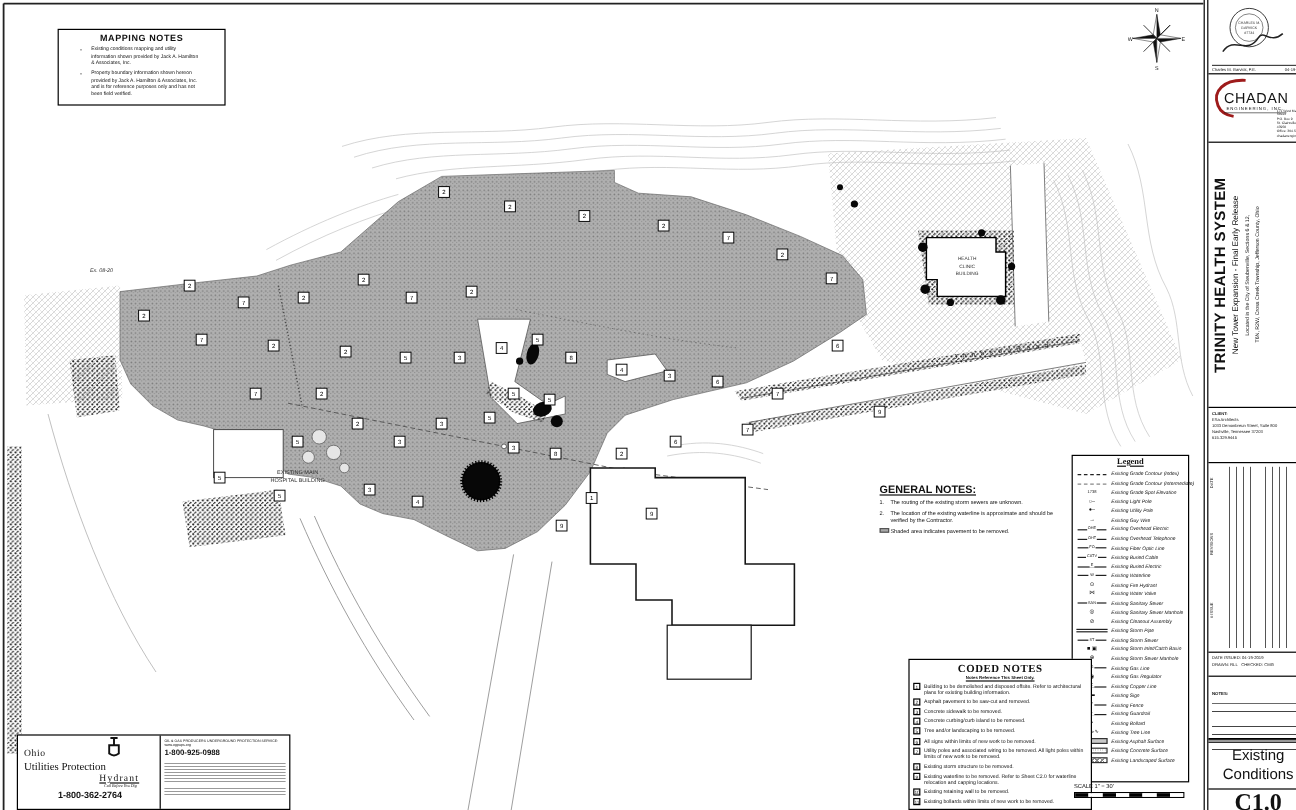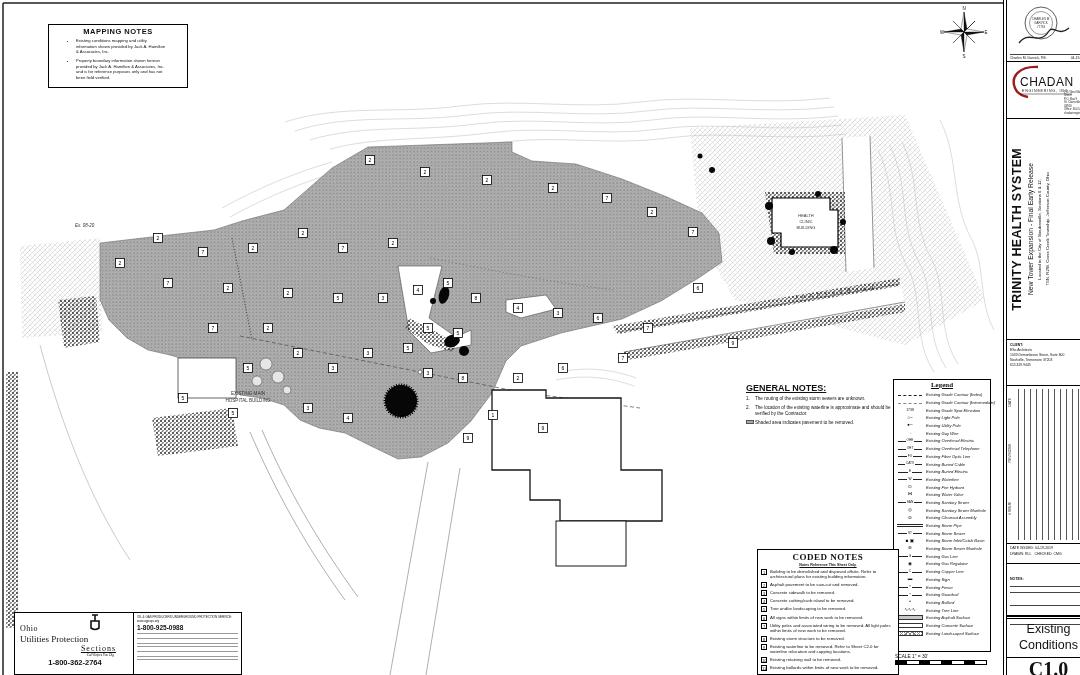--- a/index.html
+++ b/index.html
@@ -8,21 +8,21 @@
          font-family:"Liberation Sans",sans-serif;color:#111;}
   svg text{font-family:"Liberation Sans",sans-serif;}
 
   
   .panel{position:absolute;background:#fff;border:1.5px solid #000;}
   #mapping-notes{left:48px;top:24px;width:140px;height:64px;padding:2px 20px;}
   #mapping-notes h3{margin:0 0 2px 0;text-align:center;font-size:7.5px;letter-spacing:.5px;}
   #mapping-notes ul{margin:0;padding-left:7px;}
   #mapping-notes li{font-size:4.2px;line-height:1.35;margin-bottom:3px;}
 
-  #general-notes{position:absolute;left:733px;top:383px;width:152px;margin-left:13px;}
+  #general-notes{position:absolute;left:733px;top:403px;width:152px;}
   #general-notes h3{margin:0 0 3px 0;font-size:9px;text-decoration:underline;}
   .gn-row{display:flex;font-size:4.6px;line-height:1.3;margin-bottom:3px;}
   .gn-num{width:9px;flex:0 0 9px;}
   .gn-swatch{width:8px;height:4px;background:#a9a9a9;border:.5px solid #555;flex:0 0 8px;margin-right:1px;margin-top:.5px;}
 
   #legend-box{left:893px;top:379px;width:98px;height:273px;border-width:1.2px;padding:1px 3px;}
   #legend-box h3{margin:0 0 2px 0;text-align:center;font-size:7px;text-decoration:underline;font-family:"Liberation Serif",serif;}
   .lg-row{display:flex;align-items:center;height:7.7px;}
   .lg-sym{position:relative;width:26px;flex:0 0 26px;height:6px;display:flex;align-items:center;justify-content:center;font-size:4.5px;}
   .lg-sym.line::before,.lg-sym.dash::before,.lg-sym.dash2::before{content:"";position:absolute;left:1px;right:1px;top:50%;border-top:.8px solid #222;}
@@ -31,21 +31,21 @@
   .lg-sym .lg-g{position:relative;background:#fff;padding:0 1px;font-size:3.2px;line-height:1;}
   .lg-sym.glyph{font-size:4.6px;line-height:1;}
   .lg-sym.spot{font-size:3.4px;}
   .lg-sym.dbl{border-top:1px solid #222;border-bottom:1px solid #222;height:3px;width:24px;}
   .lg-sym.swatch-a,.lg-sym.swatch-c,.lg-sym.swatch-l{height:5px;border:.6px solid #333;}
   .lg-sym.swatch-a{background:#c9c9c9;}
   .lg-sym.swatch-c{background-color:#fff;background-image:radial-gradient(#777 18%,transparent 20%);background-size:2px 2px;}
   .lg-sym.swatch-l{background-image:repeating-linear-gradient(45deg,#888 0 .8px,transparent .8px 3px),repeating-linear-gradient(-45deg,#888 0 .8px,transparent .8px 3px);}
   .lg-t{font-size:4.1px;margin-left:3px;white-space:nowrap;font-style:italic;}
 
-  #coded-notes{left:757px;top:549px;width:142px;height:126px;border-width:1.2px;padding:2px 3px;overflow:hidden;}
+  #coded-notes{left:757px;top:549px;width:153px;height:126px;border-width:1.2px;padding:2px 3px;overflow:hidden;}
   #coded-notes h3{margin:0;text-align:center;font-size:9px;letter-spacing:.5px;font-family:"Liberation Serif",serif;}
   #coded-notes .cn-sub{display:block;text-align:center;font-size:3.6px;font-weight:bold;text-decoration:underline;margin:1px 0 2px 0;}
   .cn-row{display:flex;margin-bottom:2.2px;}
   .cn-box{flex:0 0 6px;width:6px;height:6px;border:.7px solid #000;font-size:4px;line-height:6px;text-align:center;margin-right:3px;}
   .cn-text{font-size:4.3px;line-height:1.25;}
 
   
   #scalebar{position:absolute;left:895px;top:654px;width:96px;}
   #scalebar .sc-label{font-size:4.8px;margin-bottom:1px;}
   .sc-bar{display:flex;border:1px solid #000;height:5px;width:92px;}
@@ -581,21 +581,21 @@
       </div>
   </div>
 
   <div id="oups" class="panel" style="border-width:1px;">
     <div class="oups-left">
       <svg viewBox="0 0 20 20" style="position:absolute;right:28px;top:0px;width:20px;height:20px;">
         <path d="M7,2 H13 M10,2 V8 M6,8 H14 V15 Q10,18 6,15 Z" fill="none" stroke="#111" stroke-width="1.6"></path>
       </svg>
       <span class="o1">Ohio</span>
       <span class="o2">Utilities Protection</span>
-      <span class="o3">Sections</span>
+      <span class="o3">Hydrant</span>
       <span class="o4">Call Before You Dig</span>
       <span class="o5">1-800-362-2764</span>
     </div>
     <div class="oups-right">
       <div class="r1">OIL &amp; GAS PRODUCERS UNDERGROUND PROTECTION SERVICE: www.ogpups.org</div>
       <div class="r2">1-800-925-0988</div>
       <div class="fineprint"></div>
     </div>
   </div>
 

